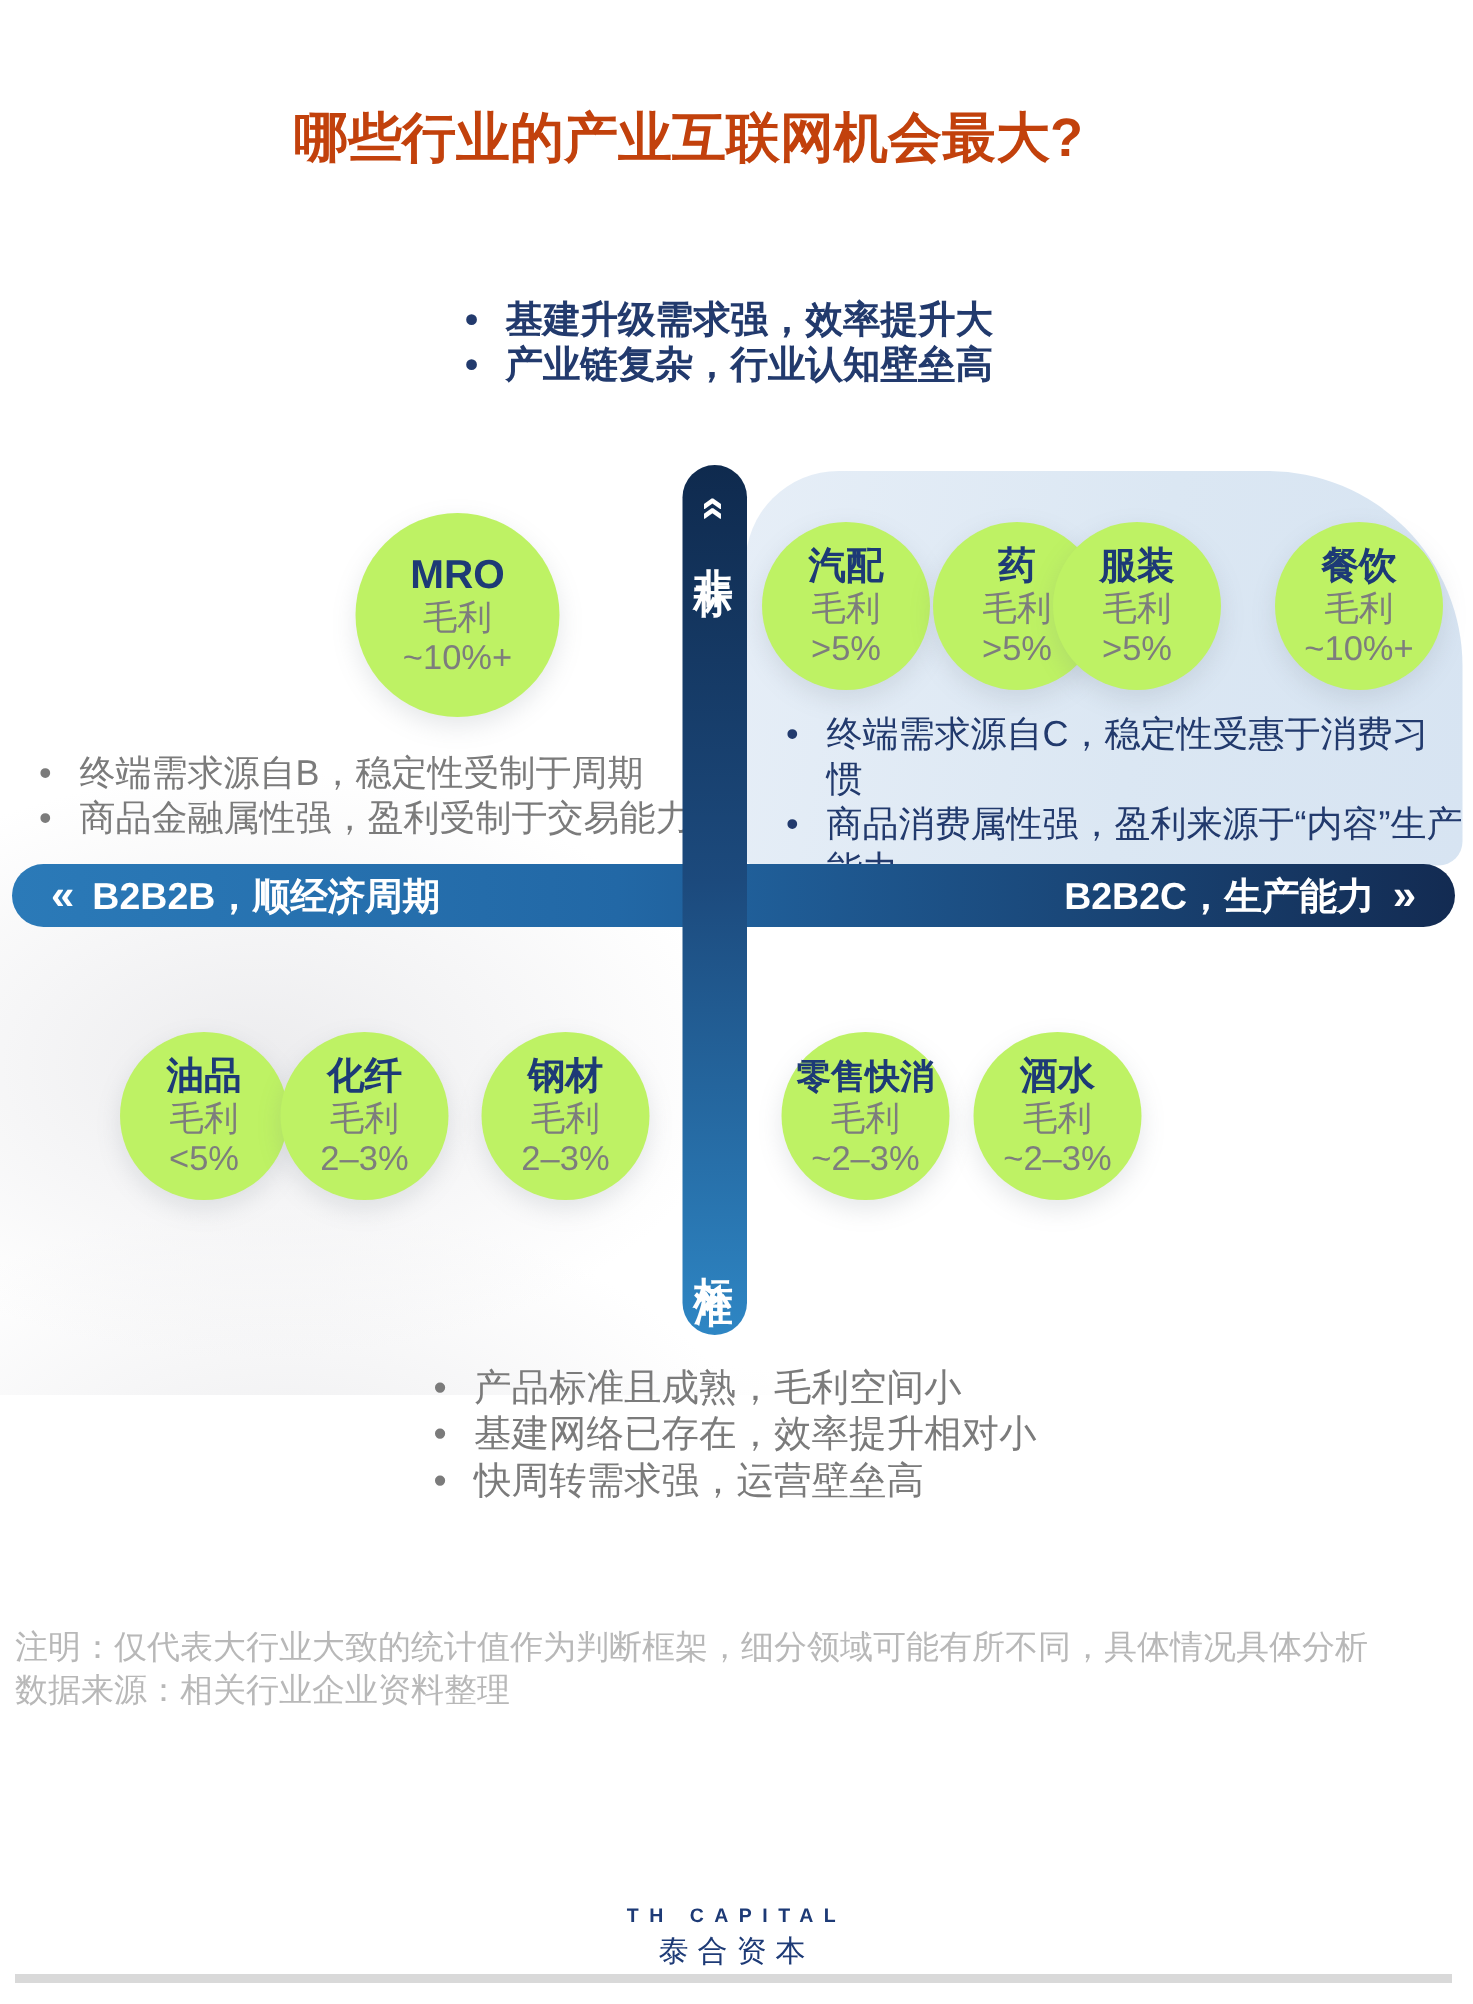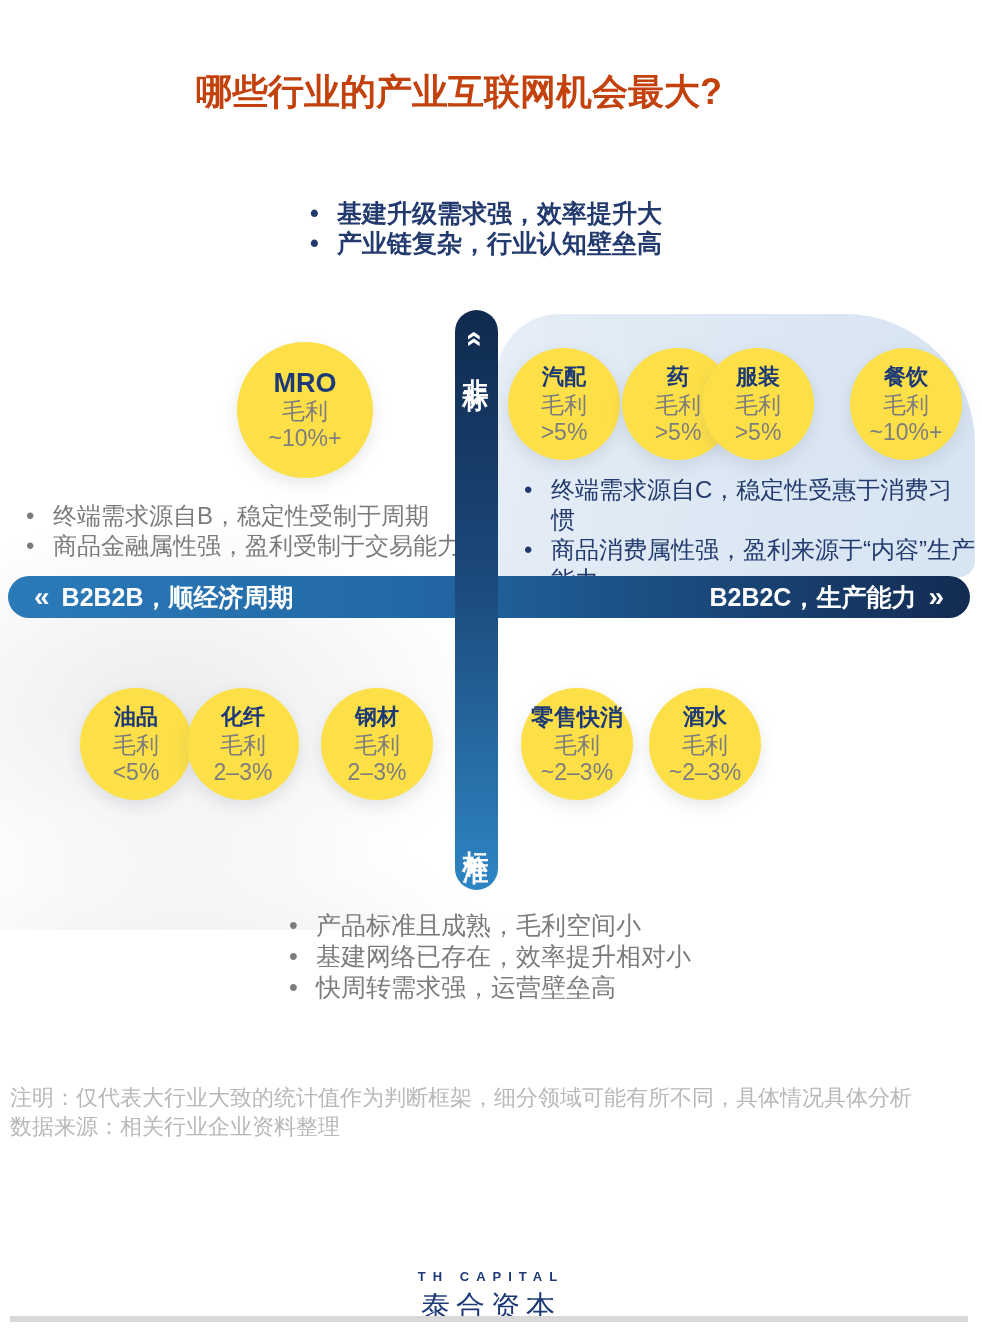--- a/index.html
+++ b/index.html
@@ -48,36 +48,36 @@
     position:absolute;left:8px;top:576px;width:962px;height:42px;z-index:3;
     border-radius:21px;box-sizing:border-box;padding:0 26px;
     background:linear-gradient(90deg,#2b7ab8 0%,#2268a6 42%,#132b52 100%);
     display:flex;align-items:center;justify-content:space-between;
     color:#ffffff;font-weight:bold;font-size:25px;white-space:nowrap;
   }
   .hbar .seg{display:flex;align-items:center;gap:12px;}
   .hbar .chev-h{font-size:28px;}
   
   .circle{
-    position:absolute;background:#fde047;border-radius:50%;z-index:2;
+    position:absolute;background:#bef264;border-radius:50%;z-index:2;
     display:flex;flex-direction:column;align-items:center;justify-content:center;
     box-shadow:0 6px 16px rgba(110,120,135,.18);text-align:center;
   }
-  .circle .name{color:#1d3a76;font-weight:bold;font-size:22px;line-height:30px;white-space:nowrap;}
+  .circle .name{color:#1d3a76;font-weight:bold;font-size:25px;line-height:30px;white-space:nowrap;}
   .circle .sub{color:#7d7d7d;font-size:23px;line-height:27px;white-space:nowrap;}
   .c-lg{width:136px;height:136px;}
   .c-lg .name{font-size:27px;}
   .c-md{width:112px;height:112px;}
   .footnote{
     position:absolute;left:10px;top:1083px;color:#b8b8b8;font-size:22px;line-height:29px;z-index:2;
   }
   .footnote div{white-space:nowrap;}
   .logo{position:absolute;left:0;top:1269px;width:982px;text-align:center;color:#1d3a76;z-index:2;}
   .logo .en{font-size:13px;font-weight:bold;letter-spacing:7px;}
-  .logo .cn{font-size:29px;letter-spacing:6px;margin-top:3px;}
+  .logo .cn{font-size:20px;letter-spacing:6px;margin-top:3px;}
   .bottom-rule{position:absolute;left:10px;top:1316px;width:958px;height:6px;background:#d9d9d9;z-index:2;}
 </style>
 </head>
 <body>
 
 <div id="page">
 
   <div id="wash"></div>
 
   <div class="title">哪些行业的产业互联网机会最大?</div>

